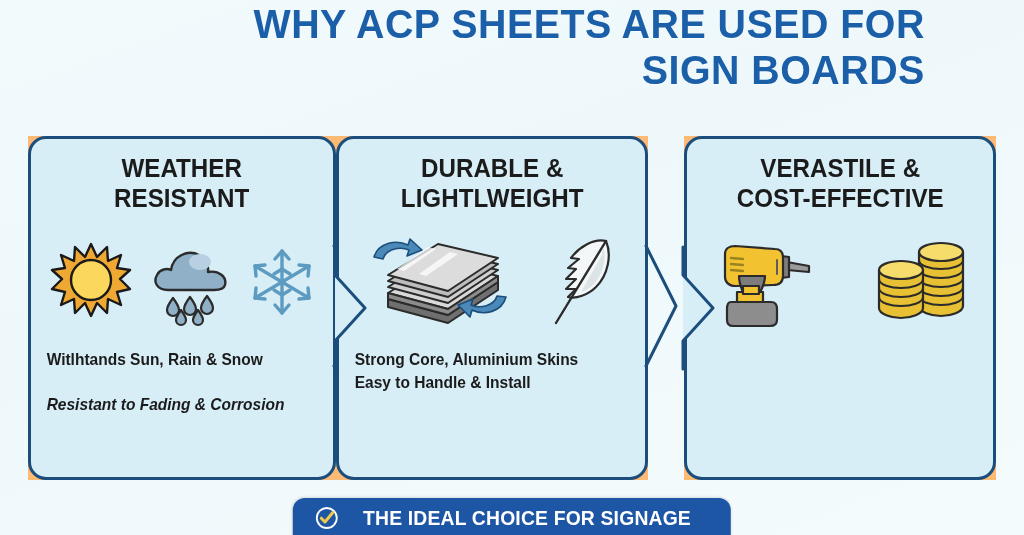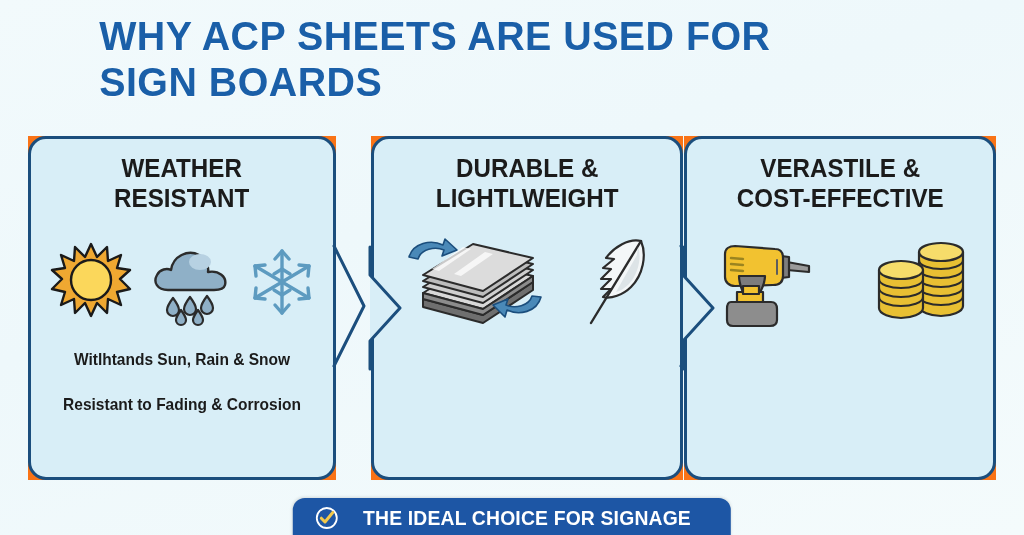--- a/index.html
+++ b/index.html
@@ -11,22 +11,22 @@
     height: 535px;
     overflow: hidden;
     background: linear-gradient(160deg, #f2fafc 0%, #eef8fb 40%, #f4fbfc 100%);
     font-family: "Liberation Sans", sans-serif;
     position: relative;
   }
 
   
   .title-wrap {
     width: 100%;
-    padding-top: 14px;
-    text-align: left;
+    padding-top: 2px;
+    text-align: right;
   }
   .title {
     color: #1a5fa8;
     font-family: "Liberation Sans", sans-serif;
     font-size: 41px;
     font-weight: bold;
     letter-spacing: 0.5px;
     line-height: 1.12;
     transform: scaleX(0.96);
     text-shadow: 0 1px 0 rgba(255,255,255,0.6);
@@ -40,25 +40,25 @@
     position: absolute;
     top: 136px;
     left: 0;
     width: 1024px;
     height: 348px;
   }
   .card {
     position: absolute;
     top: 0;
     height: 344px;
-    background: #f97316;
+    background: #fdba74;
     box-sizing: border-box;
   }
   .card-1 { left: 28px;  width: 308px; }
-  .card-2 { left: 371px; width: 312px; }
+  .card-2 { left: 336px; width: 312px; }
   .card-3 { left: 684px; width: 312px; }
 
   
   .card-shape {
     position: absolute;
     inset: 0;
     background: #d8eef7;
     border: 3px solid #1b4e7d;
     border-radius: 18px;
     box-sizing: border-box;
@@ -114,32 +114,31 @@
     justify-content: center;
     gap: 16px;
     height: 104px;
     margin-top: 18px;
   }
   .card-2 .icon-row { gap: 34px; }
   .card-3 .icon-row { gap: 58px; }
 
   .body-block {
     margin-top: 12px;
-    text-align: center;
     width: 100%;
   }
   .body-line {
     color: #1b1b1b;
     font-size: 16.5px;
     font-weight: bold;
     line-height: 1.42;
     transform: scaleX(0.94);
     white-space: nowrap;
   }
-  .body-block.second { margin-top: 22px; }
+  .body-block.second { margin-top: 22px; font-style: italic; }
 
   
   .banner {
     position: absolute;
     left: 50%;
     transform: translateX(-50%);
     top: 498px;
     background: #1d56a5;
     border-radius: 12px 12px 0 0;
     padding: 8px 26px 10px 22px;
@@ -305,20 +304,24 @@
               <path fill="#f4f7f8" d="M60 8 C66 22 62 42 50 54 C42 62 30 66 22 64
                                       L30 56 L20 56 L30 46 L20 46 L30 36 L22 35
                                       L33 26 L25 25 C33 14 48 5 60 8 Z"></path>
               <line x1="60" y1="8" x2="10" y2="90" stroke="#2b2b2b" stroke-width="2.4"></line>
             </g>
             <path fill="#d7dee2" opacity="0.8" d="M57 14 C61 25 57 41 48 51 C44 55 39 58 35 59 L56 22 Z"></path>
           </svg>
         </span>
       </div>
 
+      <div class="body-block">
+        <div class="body-line">Strong Core, Aluminium Skins</div>
+        <div class="body-line">Easy to Handle &amp; Install</div>
+      </div>
     </div>
   </div>
 
   <div class="card card-3">
     <div class="card-shape"></div>
 
     <div class="notch-line">
       <svg width="34" height="122" viewBox="0 0 34 122">
         <path d="M1 0 L1 28 L31 61 L1 94 L1 122" fill="#d8eef7" stroke="#1b4e7d" stroke-width="3" stroke-linecap="round" stroke-linejoin="round"></path>
       </svg>

